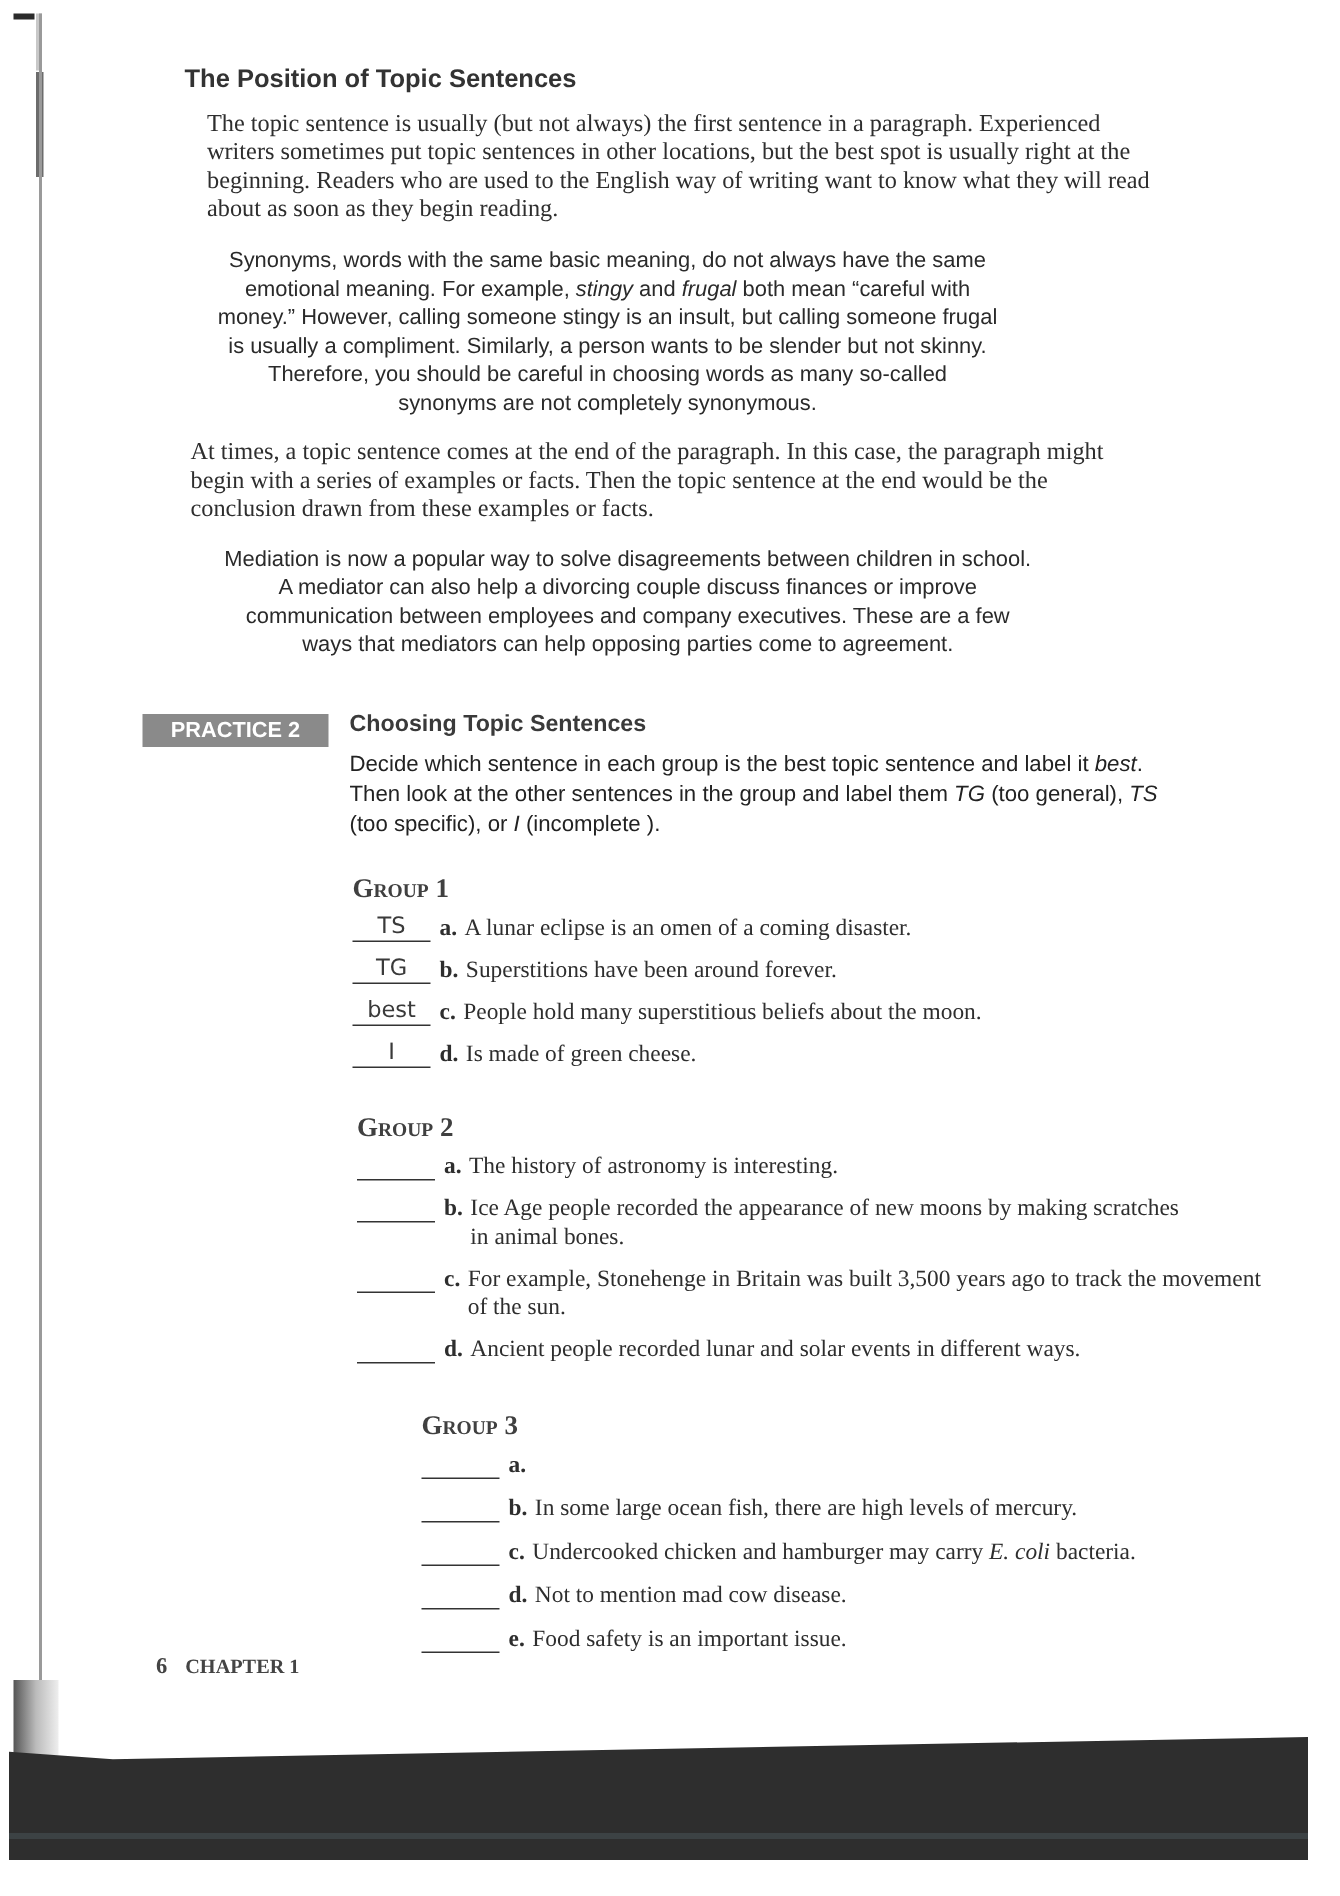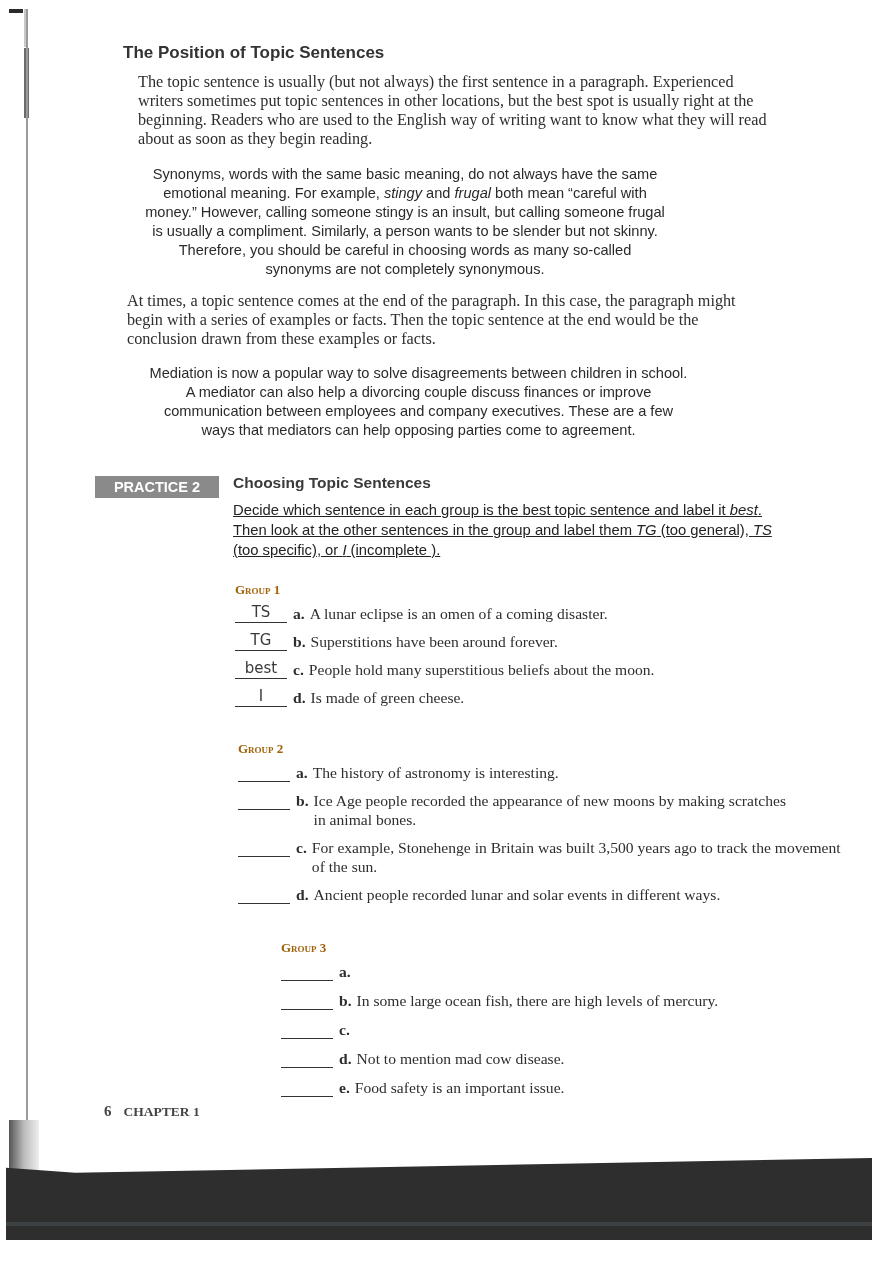--- a/index.html
+++ b/index.html
@@ -39,25 +39,25 @@
     background: #8a8a8a; color: #fff;
     font-family: "Liberation Sans", sans-serif; font-weight: bold; font-size: 14.5px;
     display: flex; align-items: center; justify-content: center;
   }
   .practice-title {
     position: absolute; left: 233px; top: 474px;
     font-family: "Liberation Sans", sans-serif; font-weight: bold; font-size: 15.5px; color: #3a3a3a;
   }
   .instructions {
     position: absolute; left: 233px; top: 500px;
-    font-family: "Liberation Sans", sans-serif; font-size: 14.8px; line-height: 20px; color: #222; width: 560px; text-decoration: underline;
+    font-family: "Liberation Sans", sans-serif; font-size: 14.8px; line-height: 20px; color: #222; width: 560px;
   }
   .group { position: absolute; }
   .group-label {
-    font-weight: bold; font-variant: small-caps; font-size: 13px; color: #a16207; margin-bottom: 6px;
+    font-weight: bold; font-variant: small-caps; font-size: 18px; color: #404040; margin-bottom: 6px;
   }
   .item { display: flex; align-items: flex-start; font-size: 15.6px; line-height: 19px; color: #2e2e2e; }
   .blank {
     display: inline-block; width: 52px; height: 18px; border-bottom: 1px solid #333;
     margin-right: 6px; text-align: center; flex-shrink: 0;
     font-family: "DejaVu Sans", sans-serif; font-size: 15px; line-height: 16px; color: #3a3a3a;
   }
   .item-letter { font-weight: bold; margin-right: 5px; flex-shrink: 0; }
   .item-text { }
   .footer {
@@ -151,20 +151,21 @@
     <span class="item-letter">a.</span>
   </div>
   <div class="item" style="margin-bottom:10px;">
     <span class="blank"></span>
     <span class="item-letter">b.</span>
     <span class="item-text">In some large ocean fish, there are high levels of mercury.</span>
   </div>
   <div class="item" style="margin-bottom:10px;">
     <span class="blank"></span>
     <span class="item-letter">c.</span>
+    <span class="item-text"><span>Undercooked chicken and hamburger may carry </span><i>E. coli</i><span> bacteria.</span></span>
   </div>
   <div class="item" style="margin-bottom:10px;">
     <span class="blank"></span>
     <span class="item-letter">d.</span>
     <span class="item-text">Not to mention mad cow disease.</span>
   </div>
   <div class="item">
     <span class="blank"></span>
     <span class="item-letter">e.</span>
     <span class="item-text">Food safety is an important issue.</span>

